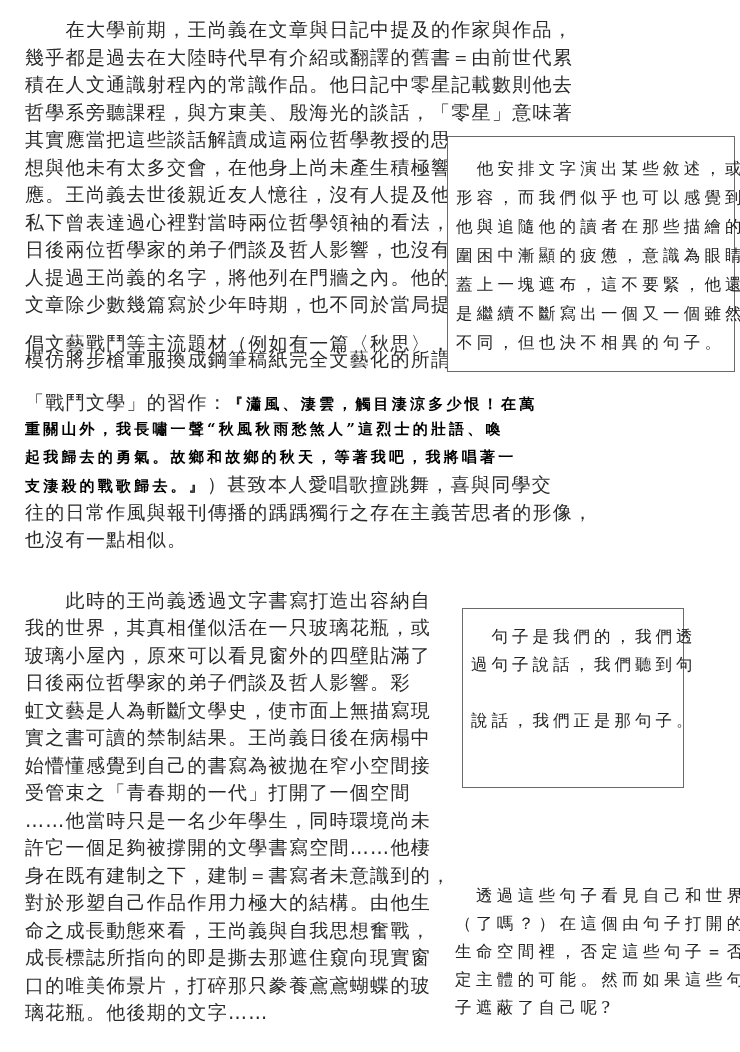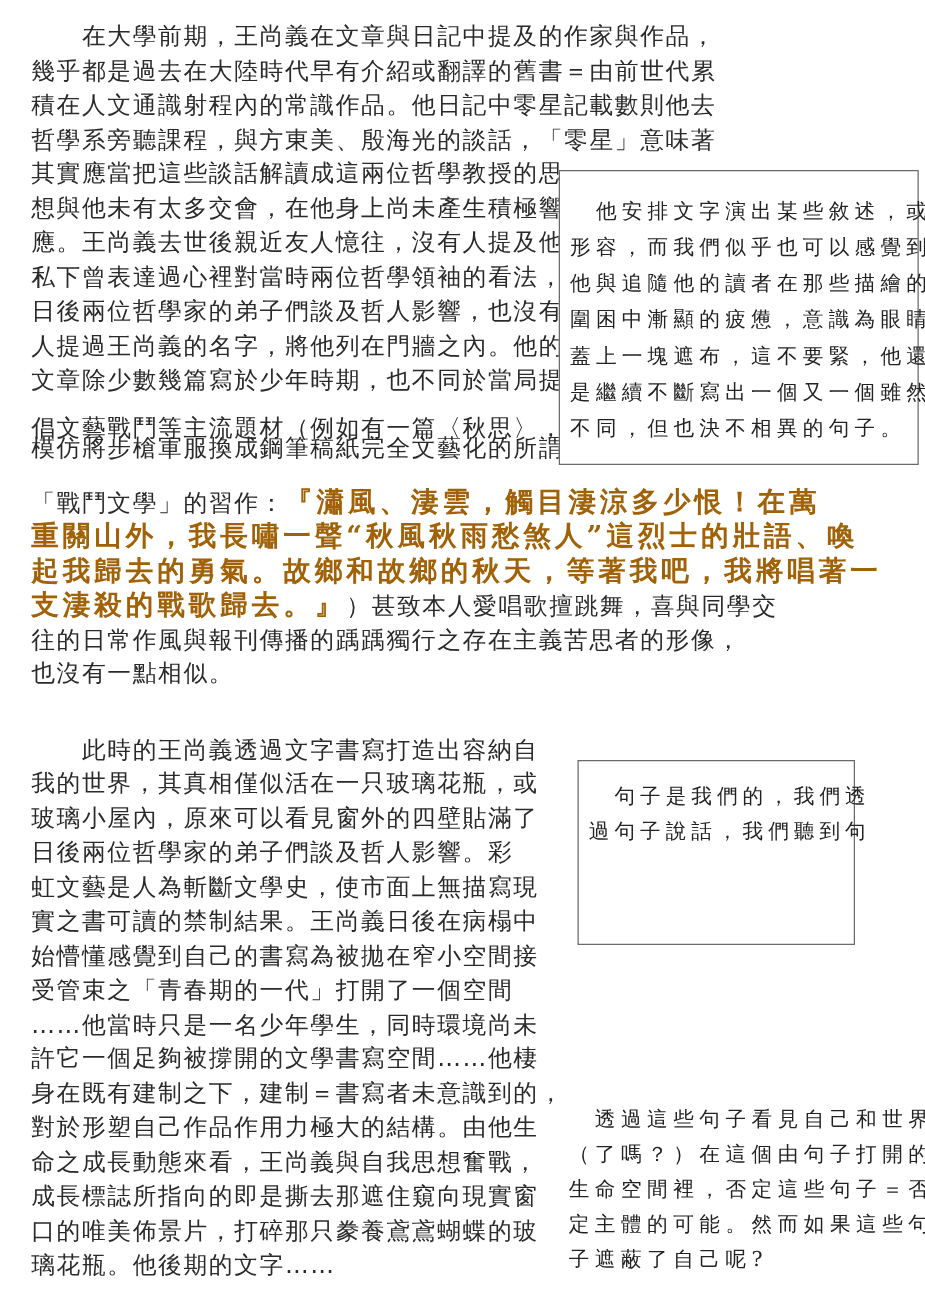--- a/index.html
+++ b/index.html
@@ -1,20 +1,20 @@
 <!DOCTYPE html>
 <html><head>
 <meta charset="utf-8">
 <style>
   html, body { margin:0; padding:0; background:#ffffff; }
   body { width:740px; height:1052px; position:relative; overflow:hidden;
          font-family:"DejaVu Sans", "Liberation Sans", sans-serif; color:#222; }
   .line { position:absolute; left:25px; height:27px; line-height:27px; font-size:19px;
           white-space:nowrap; letter-spacing:1.3px; color:#2a2a2a; }
-  .serif { font-family:"DejaVu Serif", "Liberation Serif", serif; font-size:22px; letter-spacing:3.2px; color:#a16207; font-weight:bold;text-align:right;}
+  .serif { font-family:"DejaVu Serif", "Liberation Serif", serif; font-size:15px; letter-spacing:3.2px; color:#000000; font-weight:bold;text-align:right;}
   .box { position:absolute; border:1.5px solid #6a6a6a; background:#fff; box-sizing:border-box; }
   .bline { position:absolute; white-space:nowrap; font-family:"DejaVu Serif","Liberation Serif",serif;
            font-size:16.5px; color:#222; letter-spacing:4.2px; height:30px; line-height:30px; }
   .fline { position:absolute; left:455px; white-space:nowrap; font-family:"DejaVu Serif","Liberation Serif",serif;
            font-size:16.5px; color:#222; letter-spacing:4.4px; height:28px; line-height:28px; }
 </style>
 </head>
 <body>
 
 <div>
@@ -66,23 +66,24 @@
   <div class="line" style="top:807px">……他當時只是一名少年學生，同時環境尚未</div>
   <div class="line" style="top:834px">許它一個足夠被撐開的文學書寫空間……他棲</div>
   <div class="line" style="top:862px">身在既有建制之下，建制＝書寫者未意識到的，</div>
   <div class="line" style="top:889px">對於形塑自己作品作用力極大的結構。由他生</div>
   <div class="line" style="top:917px">命之成長動態來看，王尚義與自我思想奮戰，</div>
   <div class="line" style="top:944px">成長標誌所指向的即是撕去那遮住窺向現實窗</div>
   <div class="line" style="top:972px">口的唯美佈景片，打碎那只豢養鳶鳶蝴蝶的玻</div>
   <div class="line" style="top:999px">璃花瓶。他後期的文字……</div>
 </div>
 
-<div class="box" style="left:462px; top:608px; width:222px; height:148px;">
+<div class="box" style="left:462px; top:608px; width:222px; height:180px;">
   <div class="bline" style="left:8px; top:13px; letter-spacing:4px;">　句子是我們的，我們透</div>
   <div class="bline" style="left:8px; top:41px; letter-spacing:4px;text-align:center;">過句子說話，我們聽到句</div>
+  <div class="bline" style="left:8px; top:97px; letter-spacing:4px;">說話，我們正是那句子。</div>
 </div>
 
 <div>
   <div class="fline" style="top:882px">　透過這些句子看見自己和世界</div>
   <div class="fline" style="top:910px">（了嗎？）在這個由句子打開的</div>
   <div class="fline" style="top:938px">生命空間裡，否定這些句子＝否</div>
   <div class="fline" style="top:966px">定主體的可能。然而如果這些句</div>
   <div class="fline" style="top:994px">子遮蔽了自己呢?</div>
 </div>
 

